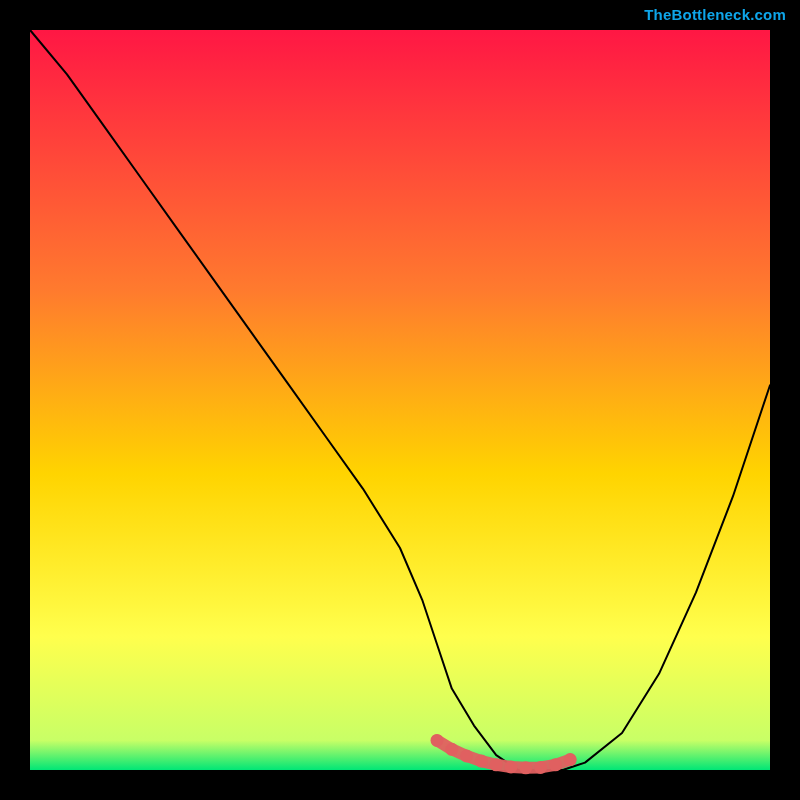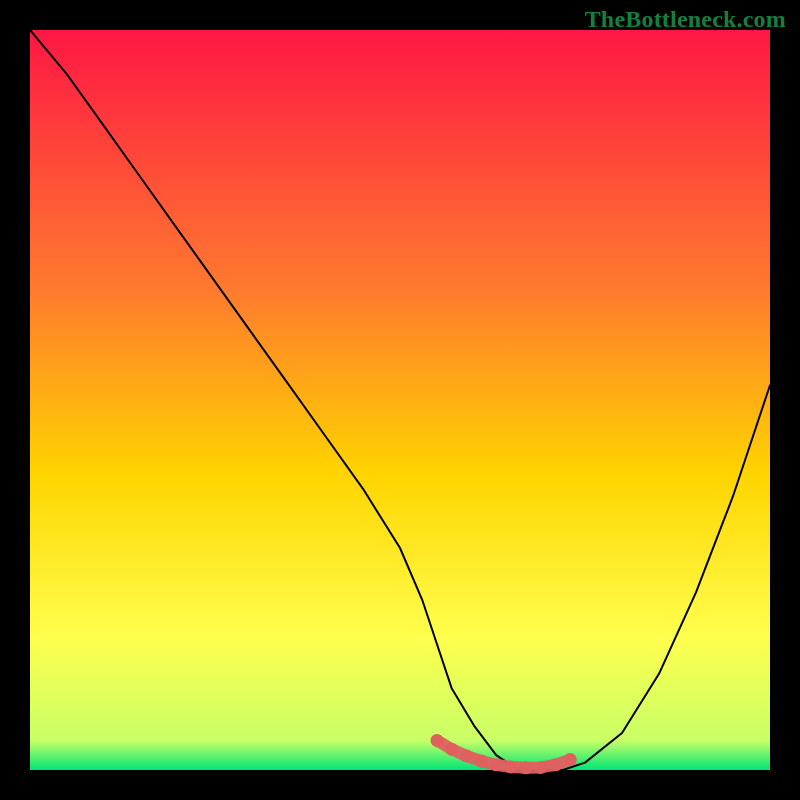--- a/index.html
+++ b/index.html
@@ -18,24 +18,24 @@
   }
   svg {
     position: absolute;
     top: 0;
     left: 0;
   }
   .watermark {
     position: absolute;
     top: 6px;
     right: 14px;
-    font-family: Liberation Serif, serif;
-    font-size: 24px;
+    font-family: Liberation Sans, sans-serif;
+    font-size: 15px;
     font-weight: 600;
-    color: #15803d;
+    color: #0ea5e9;
     letter-spacing: 0.2px;
     user-select: none;
   }
 </style>
 </head>
 <body>
 
 <div class="stage">
   <svg id="svg" width="800" height="800" viewBox="0 0 800 800">
       <defs>

